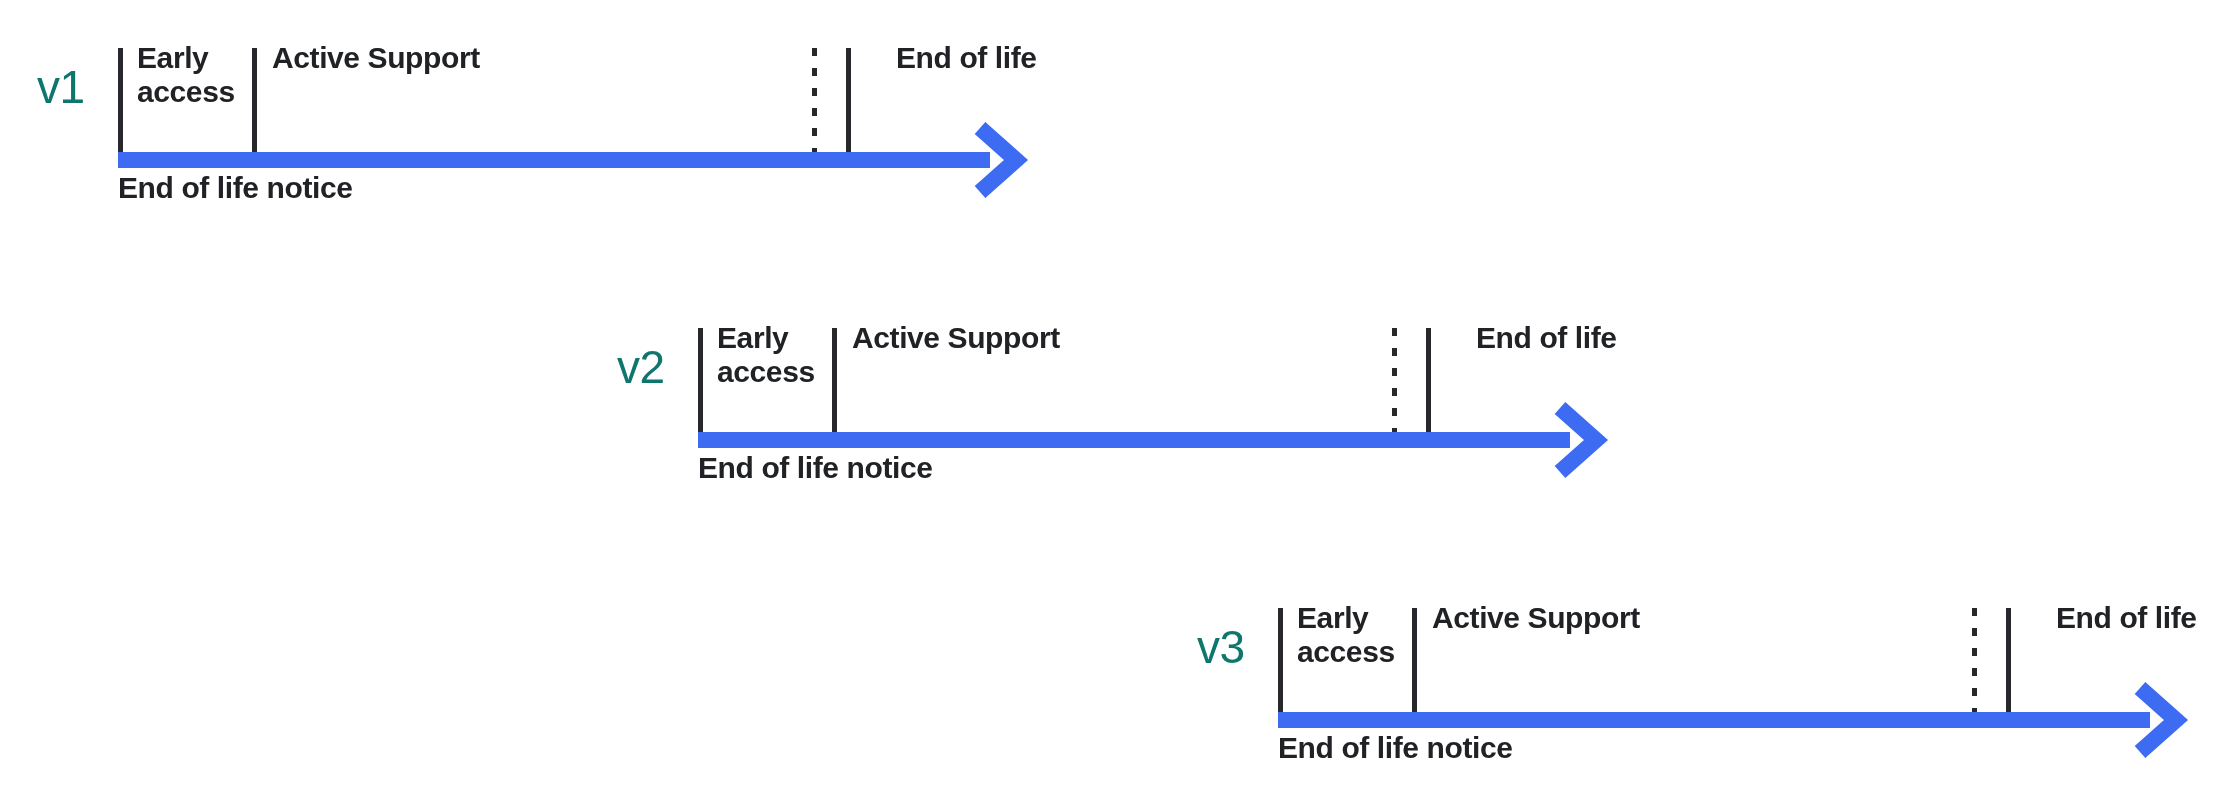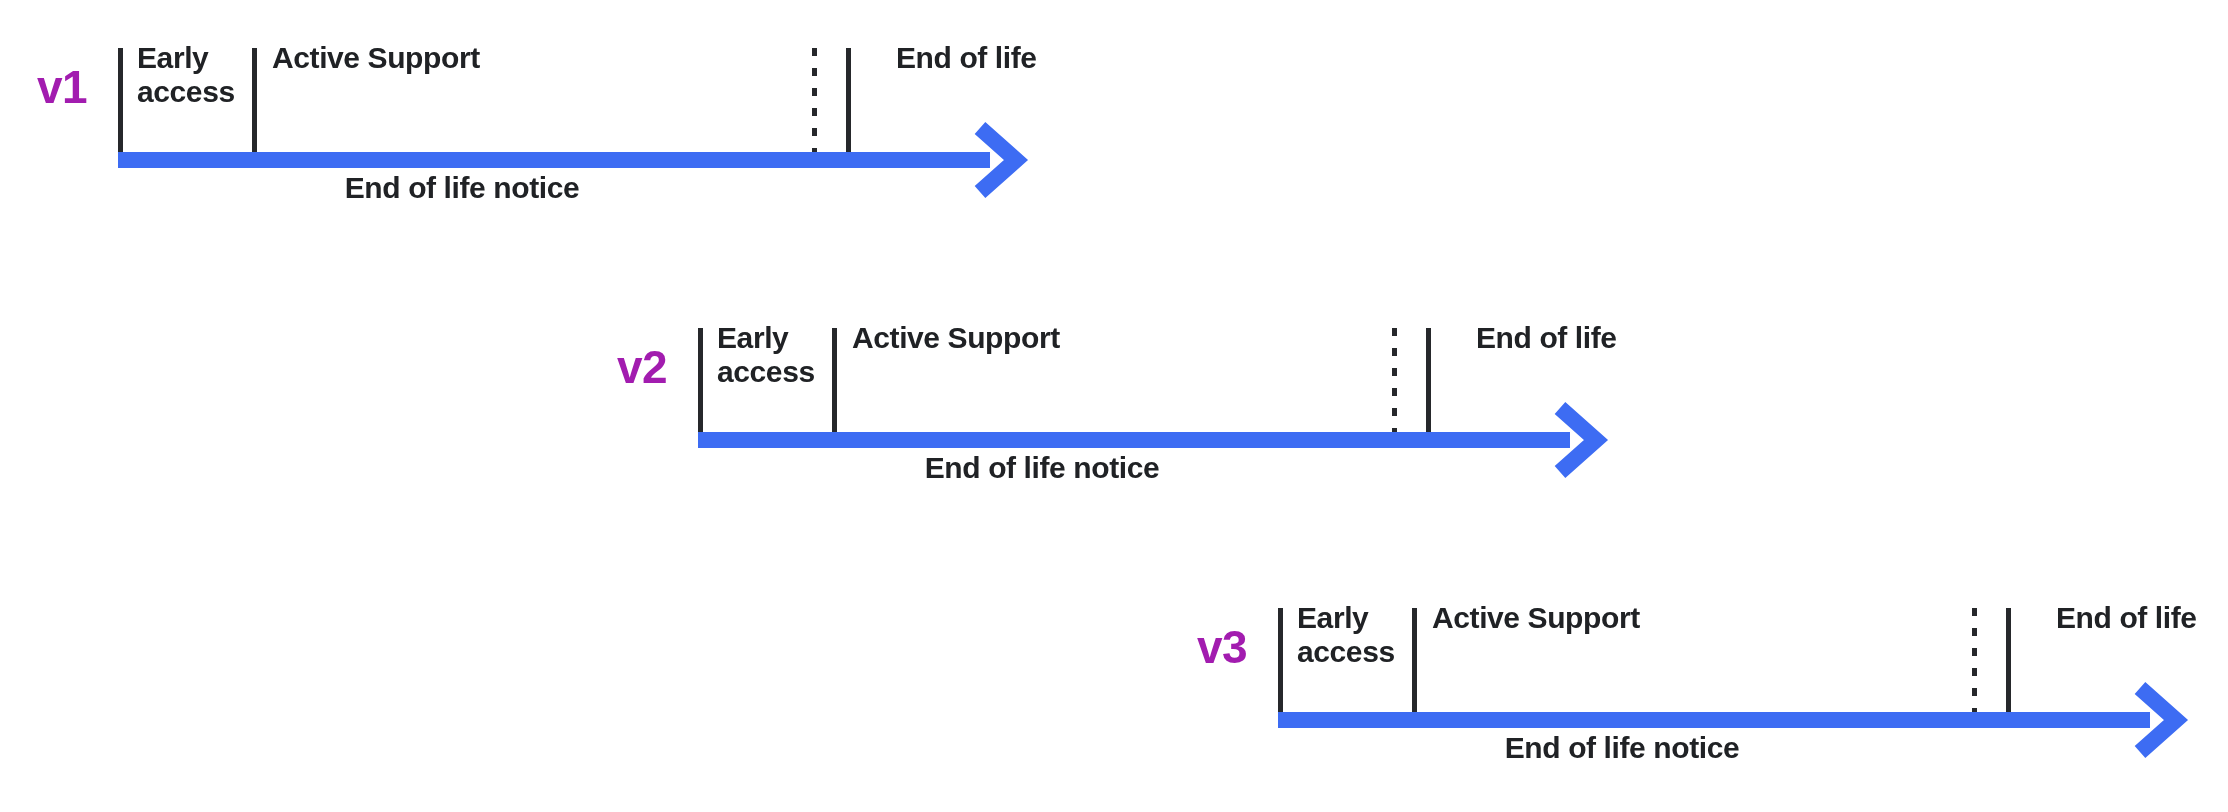--- a/index.html
+++ b/index.html
@@ -25,24 +25,24 @@
   .timeline.v1 { left: 118px; top: 48px; }
   .timeline.v2 { left: 698px; top: 328px; }
   .timeline.v3 { left: 1278px; top: 608px; }
 
   .vlabel {
     position: absolute;
     left: -81px;
     top: 16px;
     font-size: 46px;
     line-height: 46px;
-    font-weight: 700;
+    font-weight: 400;
     letter-spacing: -0.5px;
     white-space: nowrap;
-    color: #a21caf;
+    color: #0f766e;
   }
   .tick {
     position: absolute;
     top: 0;
     width: 5px;
     height: 104px;
     background: #26282b;
   }
   .tick.t-start  { left: 0; }
   .tick.t-active { left: 134px; }
@@ -64,21 +64,21 @@
     color: #202225;
   }
   .phase-label.early  { left: 19px; }
   .phase-label.active { left: 154px; }
   .phase-label.eol    { left: 778px; }
   .notice-label {
     position: absolute;
     left: 0;
     top: 123px;
     width: 688px;
-    text-align: center;
+    text-align: left;
     font-size: 30px;
     line-height: 34px;
     font-weight: 700;
     letter-spacing: -0.4px;
     white-space: nowrap;
     color: #202225;
   }
   .shaft {
     position: absolute;
     left: 0;

